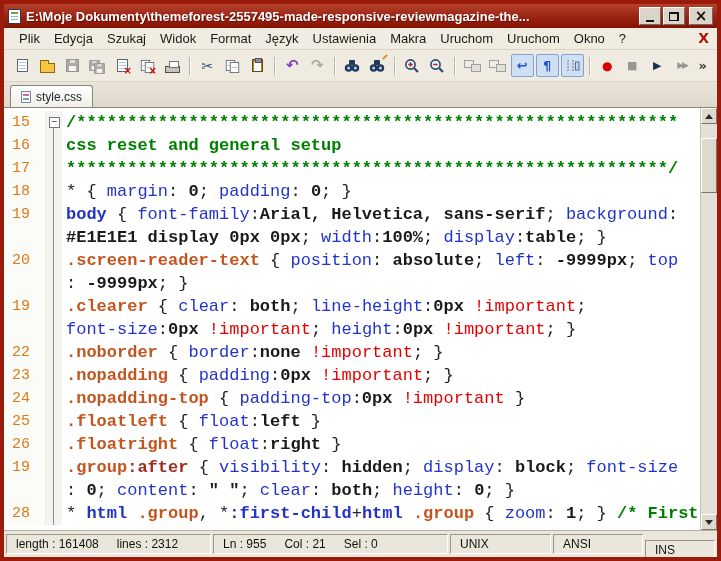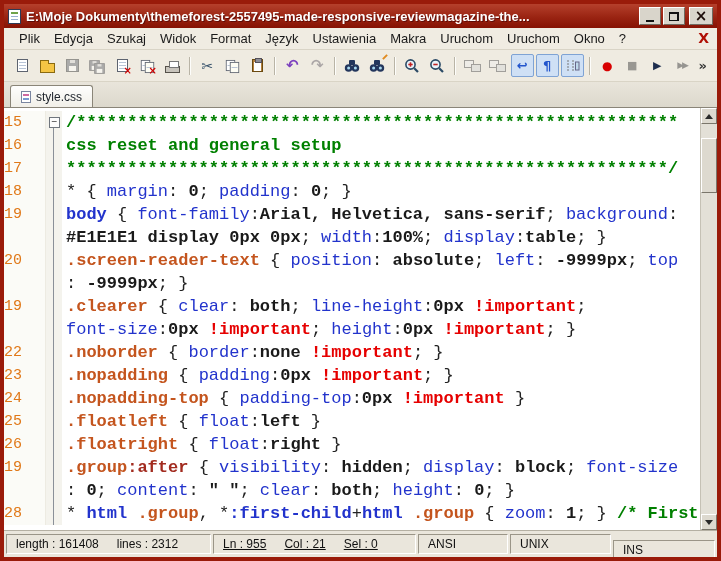--- a/index.html
+++ b/index.html
@@ -87,55 +87,55 @@
     border:1px solid #8A8578;border-bottom:none;border-radius:3px 3px 0 0;cursor:default;}
   .tab-label{font-size:12px;color:#21262E;}
   .tabico{width:10px;height:12px;background:#FFF;border:1px solid #7A86A0;position:relative;}
   .tabico::before{content:"";position:absolute;left:1px;top:2px;width:6px;height:2px;background:#D06AA0;}
   .tabico::after{content:"";position:absolute;left:1px;top:6px;width:6px;height:2px;background:#7A9AD0;}
 
   
   .editorwrap{flex:1;display:flex;background:#FFF;border-top:1px solid #8A8578;overflow:hidden;}
   .code-host{flex:1;overflow:hidden;padding-top:3px;}
   .erow{display:flex;height:23px;}
-  .lnum{flex:0 0 42px;text-align:left;padding-right:7px;color:#E07818;background:#FBFBF7;
+  .lnum{flex:0 0 42px;text-align:center;padding-right:7px;color:#E07818;background:#FBFBF7;
     font:15px/23px "Liberation Mono",monospace;border-right:1px solid #EDEBE2;}
   .fold{flex:0 0 16px;position:relative;display:flex;align-items:center;justify-content:center;background:#F4F3ED;}
   .fline{position:absolute;left:7px;top:0;bottom:0;width:1px;background:#8A9098;}
   .fline.half{top:17px;}
   .fbox{position:relative;z-index:1;width:11px;height:11px;background:#FCFCFC;border:1px solid #70767E;
     color:#333;font:10px/9px "Liberation Mono",monospace;text-align:center;font-style:normal;}
   .ecode{flex:1;white-space:pre;overflow:hidden;padding-left:4px;
     font:17px/23px "Liberation Mono",monospace;color:#222;}
   .tk-c{color:#008000;font-weight:bold;}
   .tk-p{color:#2233CC;}
   .tk-t{color:#2233CC;font-weight:bold;}
   .tk-s{color:#C4551E;font-weight:bold;}
   .tk-v{color:#1A1A1A;font-weight:bold;}
   .tk-d{color:#222;}
-  .tk-i{color:#E60000;font-weight:bold;}
+  .tk-i{color:#E60000;font-weight:normal;}
   .tk-ps{color:#2233CC;font-weight:bold;}
   .tk-pu{color:#A22B1F;font-weight:bold;}
 
   
   .vscroll{flex:0 0 17px;display:flex;flex-direction:column;background:#E3E0D7;border-left:1px solid #C5C1B5;}
   .sbtn{flex:0 0 16px;background:#DDD9CF;border:1px solid;border-color:#FFF #7A766B #7A766B #FFF;
     display:flex;align-items:center;justify-content:center;}
   .strack{flex:1;position:relative;}
   .sthumb{position:absolute;left:0;right:0;top:14px;height:55px;background:#DDD9CF;
     border:1px solid;border-color:#FFF #7A766B #7A766B #FFF;}
   .tri-up{width:0;height:0;border-left:4px solid transparent;border-right:4px solid transparent;border-bottom:5px solid #2A2A2A;}
   .tri-down{width:0;height:0;border-left:4px solid transparent;border-right:4px solid transparent;border-top:5px solid #2A2A2A;}
 
   
   .statusbar{height:27px;flex:0 0 27px;display:flex;align-items:center;background:#EAE6DC;
     border-top:1px solid #B5B0A3;padding:2px 2px 3px 2px;gap:2px;}
   .scell{height:20px;display:flex;align-items:center;gap:18px;padding:0 9px;
     border:1px solid;border-color:#9A9588 #FFFFFF #FFFFFF #9A9588;font-size:12px;color:#111;white-space:nowrap;overflow:hidden;}
-  .c1{width:205px;}.c2{width:203px;text-decoration:underline;}.c3{width:101px;}.c4{width:90px;}.c5{flex:1;margin-top:12px;}
+  .c1{width:205px;}.c2{width:235px;}.c3{width:101px;}.c4{width:90px;}.c5{flex:1;margin-top:12px;}
 </style>
 </head>
 <body>
 
 <div class="window">
 
   <div class="titlebar">
     <span class="appico"></span>
     <span class="titletext">E:\Moje Dokumenty\themeforest-2557495-made-responsive-reviewmagazine-the...</span>
     <div class="wbtns">
@@ -493,24 +493,24 @@
   <div class="statusbar">
     <div class="scell c1">
       <span>length : 161408</span>
       <span>lines : 2312</span>
     </div>
     <div class="scell c2">
       <span>Ln : 955</span>
       <span>Col : 21</span>
       <span>Sel : 0</span>
     </div>
+    <div class="scell c3">
+      <span>UNIX</span>
+    </div>
     <div class="scell c4">
       <span>ANSI</span>
     </div>
-    <div class="scell c3">
-      <span>UNIX</span>
-    </div>
     <div class="scell c5">
       <span>INS</span>
     </div>
   </div>
 
 </div>
 
 </body></html>

